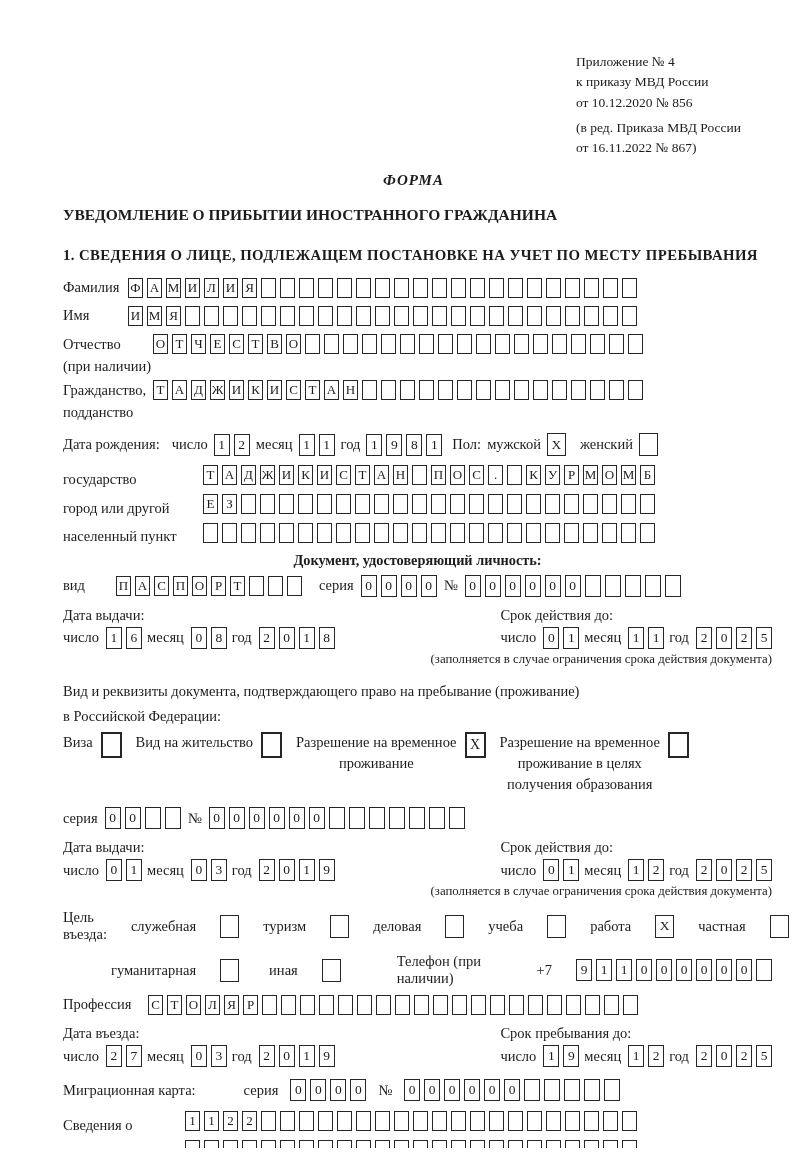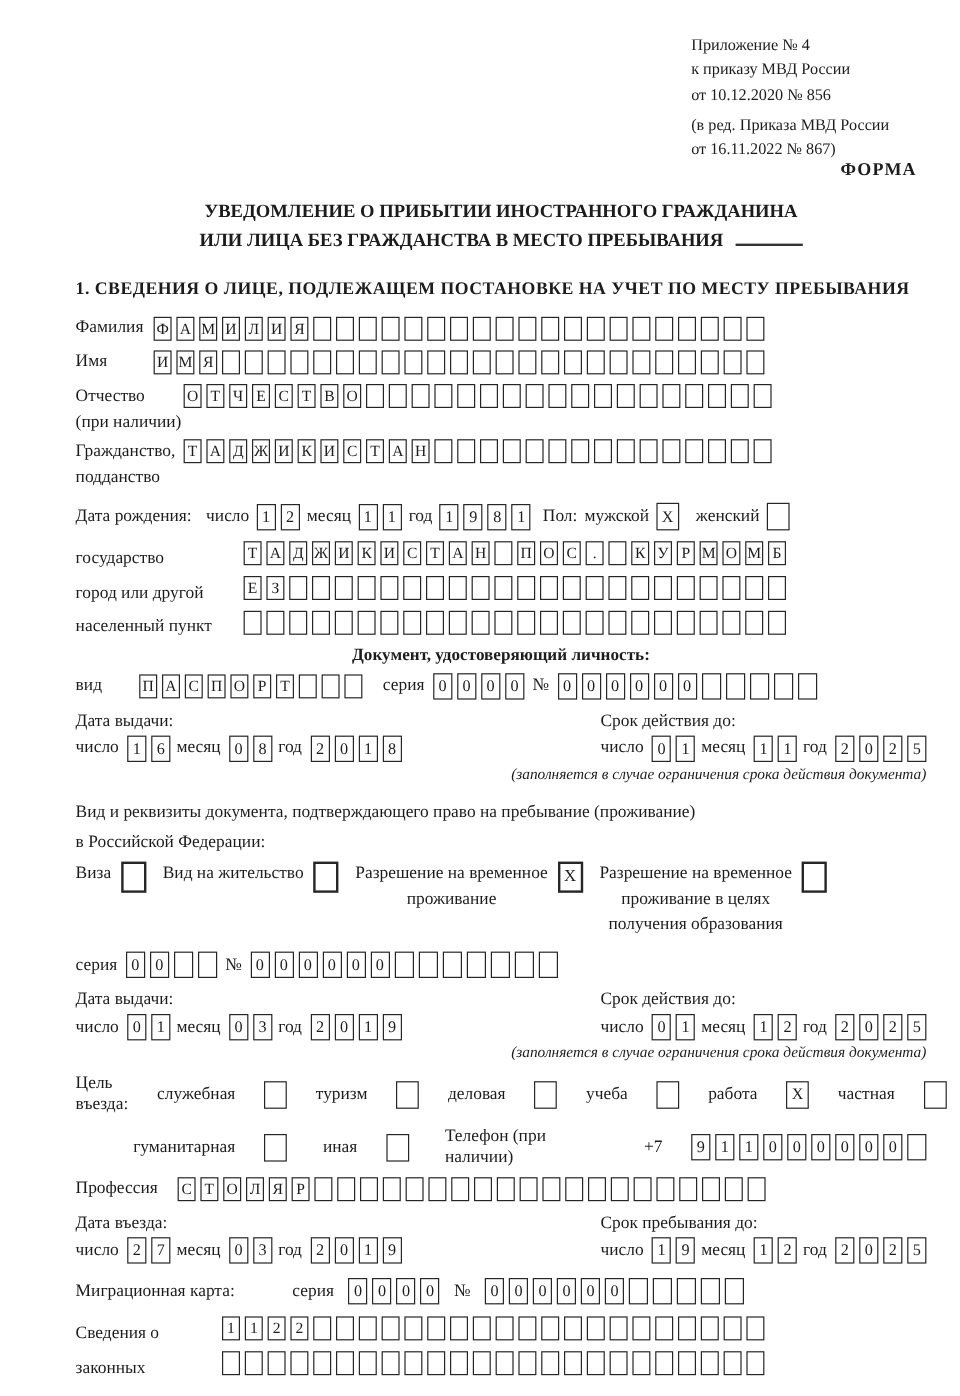--- a/index.html
+++ b/index.html
@@ -1,26 +1,26 @@
 <!DOCTYPE html>
 <html lang="ru"><head>
 <meta charset="utf-8">
 <style>
   * { margin:0; padding:0; box-sizing:border-box; }
   html,body { background:#fff; }
   body { font-family:"Liberation Serif","DejaVu Serif",serif; color:#1c1c1c; }
-  .page { width:800px; height:1148px; margin:0 auto; background:#fff; padding:28px 28px 10px 63px; overflow:hidden; }
+  .page { width:800px; height:1148px; margin:0 auto; background:#fff; padding:52px 28px 10px 63px; overflow:hidden; }
 
   
   .hdr-block { margin-left:auto; width:196px; font-size:13.5px; line-height:1.5; }
   .hdr-block .gap { height:5px; }
-  .forma { text-align:right; font-weight:bold; font-size:15px; padding-right:8px; letter-spacing:1px; }
+  .forma { text-align:center; font-weight:bold; font-size:15px; padding-right:8px; margin-top:14px; letter-spacing:1px;font-style:italic; }
 
   
-  .title { text-align:center; font-weight:bold; font-size:15.5px; line-height:1.55; margin-top:14px; }
+  .title { font-weight:bold; font-size:15.5px; line-height:1.55; margin-top:14px; }
   .title-underline { display:inline-block; width:56px; border-bottom:2px solid #333; height:14px; margin-left:10px; }
   .sec-heading { font-weight:bold; font-size:14.8px; margin-top:20px; letter-spacing:0.4px; }
 
   
   .frow { display:flex; align-items:flex-start; margin-top:8px; }
   .lbl { font-size:14.5px; line-height:1.35; flex:none; }
   .lbl-col { flex:none; font-size:14.5px; line-height:1.5; }
   .boxes { display:inline-flex; gap:4px; flex:none; }
   .box { width:15px; height:20px; border:1.7px solid #262626; display:inline-flex; align-items:center; justify-content:center;
          font-size:13px; flex:none; background:#fff; }
@@ -32,21 +32,21 @@
          font-size:13.5px; flex:none; }
   .rows-stack > .boxes { display:flex; margin-bottom:9px; }
   .rows-stack > .boxes:last-child { margin-bottom:0; }
 
   
   .dates-pair { display:flex; justify-content:space-between; margin-top:10px; }
   .dates-col { display:flex; flex-direction:column; }
   .dates-heading { text-align:left; font-size:14.5px; margin-bottom:3px; }
   .date-fields { display:flex; align-items:center; gap:5px; font-size:14.5px; }
   .date-fields .lbl { margin-right:2px; }
-  .note { font-size:12.8px; text-align:right; margin-top:3px;font-style:italic; }
+  .note { font-size:12.8px; text-align:right; margin-top:3px; }
 
   
   .opts-row { display:flex; align-items:flex-start; margin-top:4px; gap:14px; }
   .opt { display:flex; align-items:flex-start; gap:8px; }
   .opt-lines { text-align:center; font-size:14.5px; line-height:1.45; }
   .purpose-row { display:flex; align-items:center; gap:24px; font-size:14.5px; margin-top:10px; flex-wrap:nowrap; }
 
   .center-bold { text-align:center; font-weight:bold; font-size:14.3px; margin-top:10px; }
   .intro { font-size:14.5px; margin-top:12px; line-height:1.7; }
 </style>
@@ -60,21 +60,20 @@
     <div>к приказу МВД России</div>
     <div>от 10.12.2020 № 856</div>
     <div class="gap"></div>
     <div>(в ред. Приказа МВД России</div>
     <div>от 16.11.2022 № 867)</div>
   </div>
   <div class="forma">ФОРМА</div>
 
   <div class="title">
     <div>УВЕДОМЛЕНИЕ О ПРИБЫТИИ ИНОСТРАННОГО ГРАЖДАНИНА</div>
-    <div><span>ИЛИ ЛИЦА БЕЗ ГРАЖДАНСТВА В МЕСТО ПРЕБЫВАНИЯ</span><span class="title-underline"></span></div>
   </div>
 
   <div class="sec-heading">1. СВЕДЕНИЯ О ЛИЦЕ, ПОДЛЕЖАЩЕМ ПОСТАНОВКЕ НА УЧЕТ ПО МЕСТУ ПРЕБЫВАНИЯ</div>
 
   <div class="frow" style="margin-top:14px">
     <span class="lbl" style="width:65px">Фамилия</span>
     <span class="boxes">
         <span class="box">Ф</span>
         <span class="box">А</span>
         <span class="box">М</span>
@@ -530,21 +529,21 @@
     <span class="cbx"></span>
     <span>транзит</span>
     <span class="cbx"></span>
   </div>
 
   <div class="purpose-row" style="margin-left:48px">
     <span>гуманитарная</span>
     <span class="cbx"></span>
     <span style="margin-left:6px">иная</span>
     <span class="cbx"></span>
-    <span style="margin-left:6px">Телефон (при наличии)</span>
+    <span style="margin-left:32px">Телефон (при наличии)</span>
     <span style="margin-left:14px">+7</span>
     <span class="boxes">
         <span class="dbox">9</span>
         <span class="dbox">1</span>
         <span class="dbox">1</span>
         <span class="dbox">0</span>
         <span class="dbox">0</span>
         <span class="dbox">0</span>
         <span class="dbox">0</span>
         <span class="dbox">0</span>

